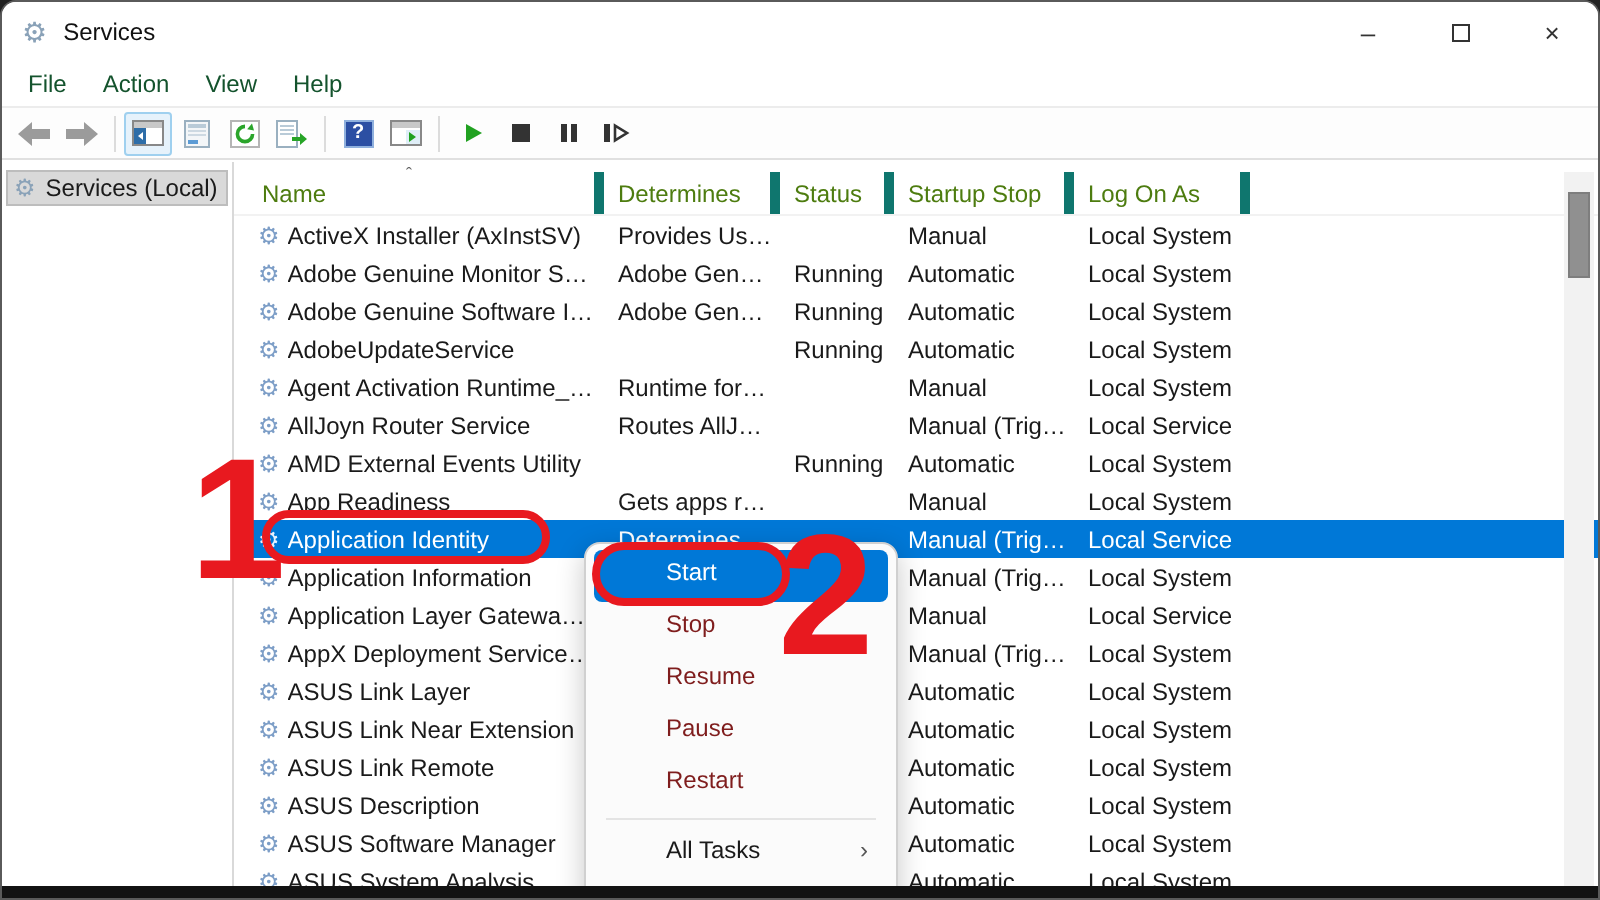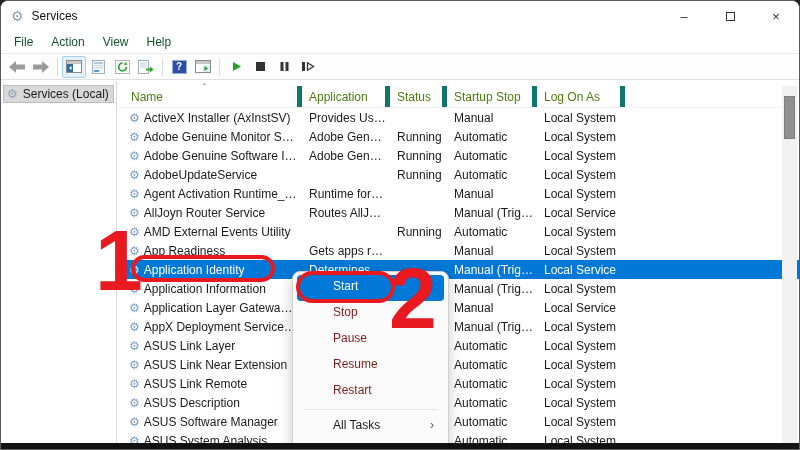--- a/index.html
+++ b/index.html
@@ -196,21 +196,21 @@
       <div id="sidebar-item">
         <span class="gear">⚙</span>
         <span>Services (Local)</span>
       </div>
     </div>
 
     <div id="listpanel">
       <div id="list-header">
         <span id="sort-caret">ˆ</span>
       <div class="hcell col-name">Name</div>
-          <div class="hcell col-desc">Application</div>
+          <div class="hcell col-desc">Determines</div>
           <div class="hcell col-status">Status</div>
           <div class="hcell col-startup">Startup Stop</div>
           <div class="hcell col-logon">Log On As</div>
         </div>
       <div id="rows">
           <div class="srow">
             <div class="name-wrap cell">
               <span class="gear">⚙</span>
               <span class="nm">ActiveX Installer (AxInstSV)</span>
             </div>
@@ -392,22 +392,22 @@
         </div>
       <div id="vscroll">
         <div id="vscroll-thumb"></div>
       </div>
     </div>
   </div>
 
   <div id="ctxmenu">
       <div class="ctx-item highlight">Start</div>
       <div class="ctx-item disabled">Stop</div>
+      <div class="ctx-item disabled">Resume</div>
       <div class="ctx-item disabled">Pause</div>
-      <div class="ctx-item disabled">Resume</div>
       <div class="ctx-item disabled">Restart</div>
       <div class="ctx-sep"></div>
       <div class="ctx-item">All Tasks<span class="ctx-sub">›</span></div>
       <div class="ctx-sep"></div>
       <div class="ctx-item">Refresh</div>
     </div>
 
   <div class="ann ann-digit" id="ann-digit-1">1</div>
   <div class="ann ann-oval" id="ann-oval-1"></div>
   <div class="ann ann-oval" id="ann-oval-2"></div>

